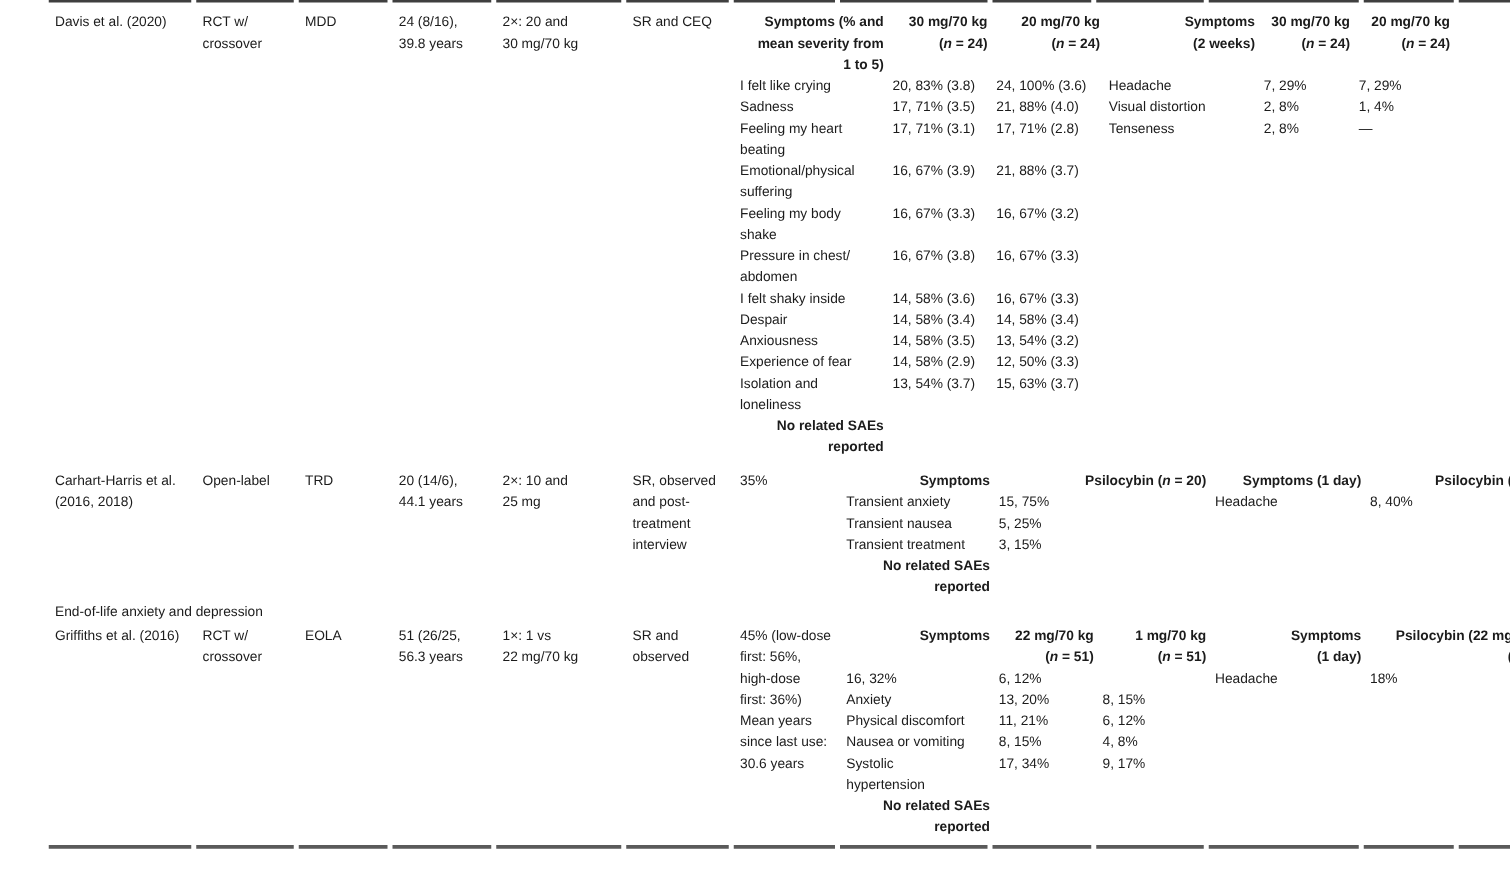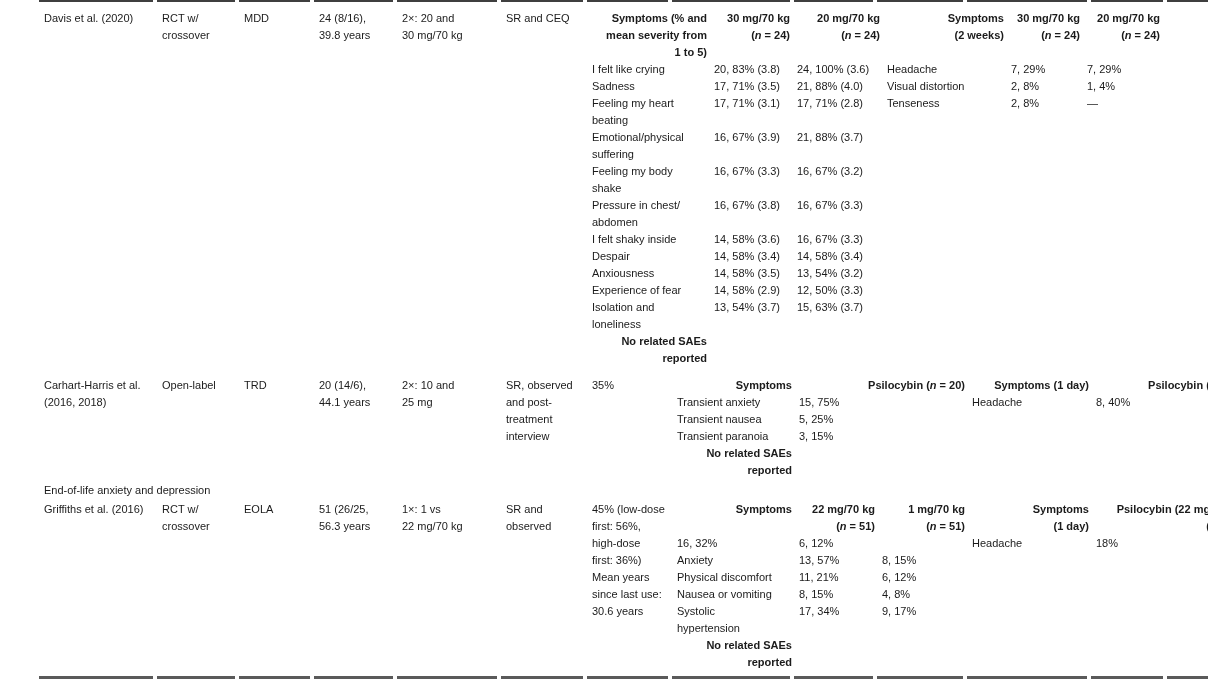--- a/index.html
+++ b/index.html
@@ -195,21 +195,21 @@
             <div>Transient anxiety</div>
             <div>15, 75%</div>
             <div></div>
           </div>
           <div class="sr">
             <div>Transient nausea</div>
             <div>5, 25%</div>
             <div></div>
           </div>
           <div class="sr">
-            <div>Transient paranoia</div>
+            <div>Transient treatment</div>
             <div>3, 15%</div>
             <div></div>
           </div>
           <div class="sr">
             <div class="b">No related SAEs
 reported</div>
           </div>
         </div>
         <div class="grp g2">
           <div class="sr">
@@ -249,21 +249,21 @@
 (<i>n</i> = 51)</div>
             <div class="b">1 mg/70 kg
 (<i>n</i> = 51)</div>
           </div>
           <div class="sr">
             <div>16, 32%</div>
             <div>6, 12%</div>
           </div>
           <div class="sr">
             <div>Anxiety</div>
-            <div>13, 57%</div>
+            <div>13, 20%</div>
             <div>8, 15%</div>
           </div>
           <div class="sr">
             <div>Physical discomfort</div>
             <div>11, 21%</div>
             <div>6, 12%</div>
           </div>
           <div class="sr">
             <div>Nausea or vomiting</div>
             <div>8, 15%</div>

